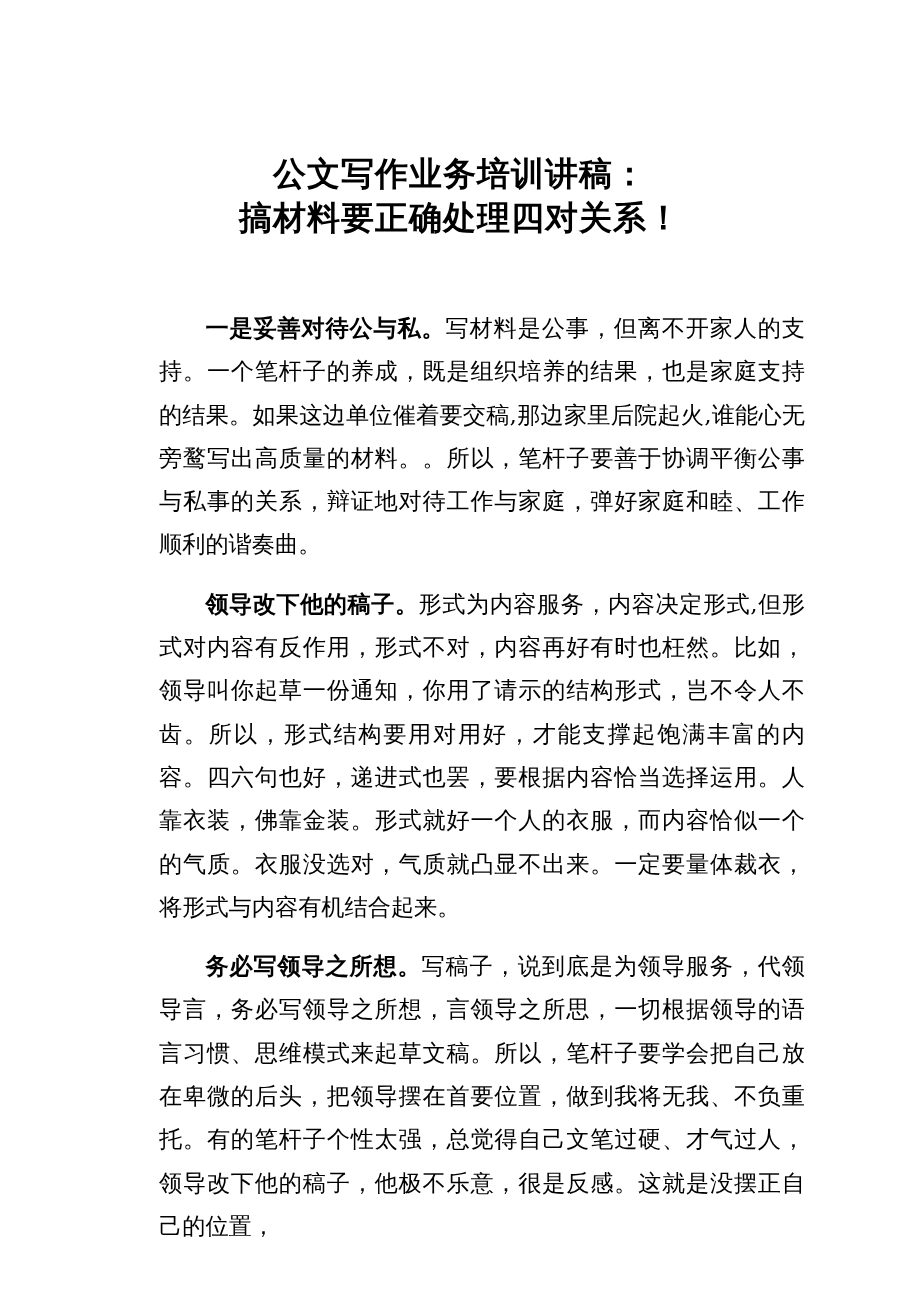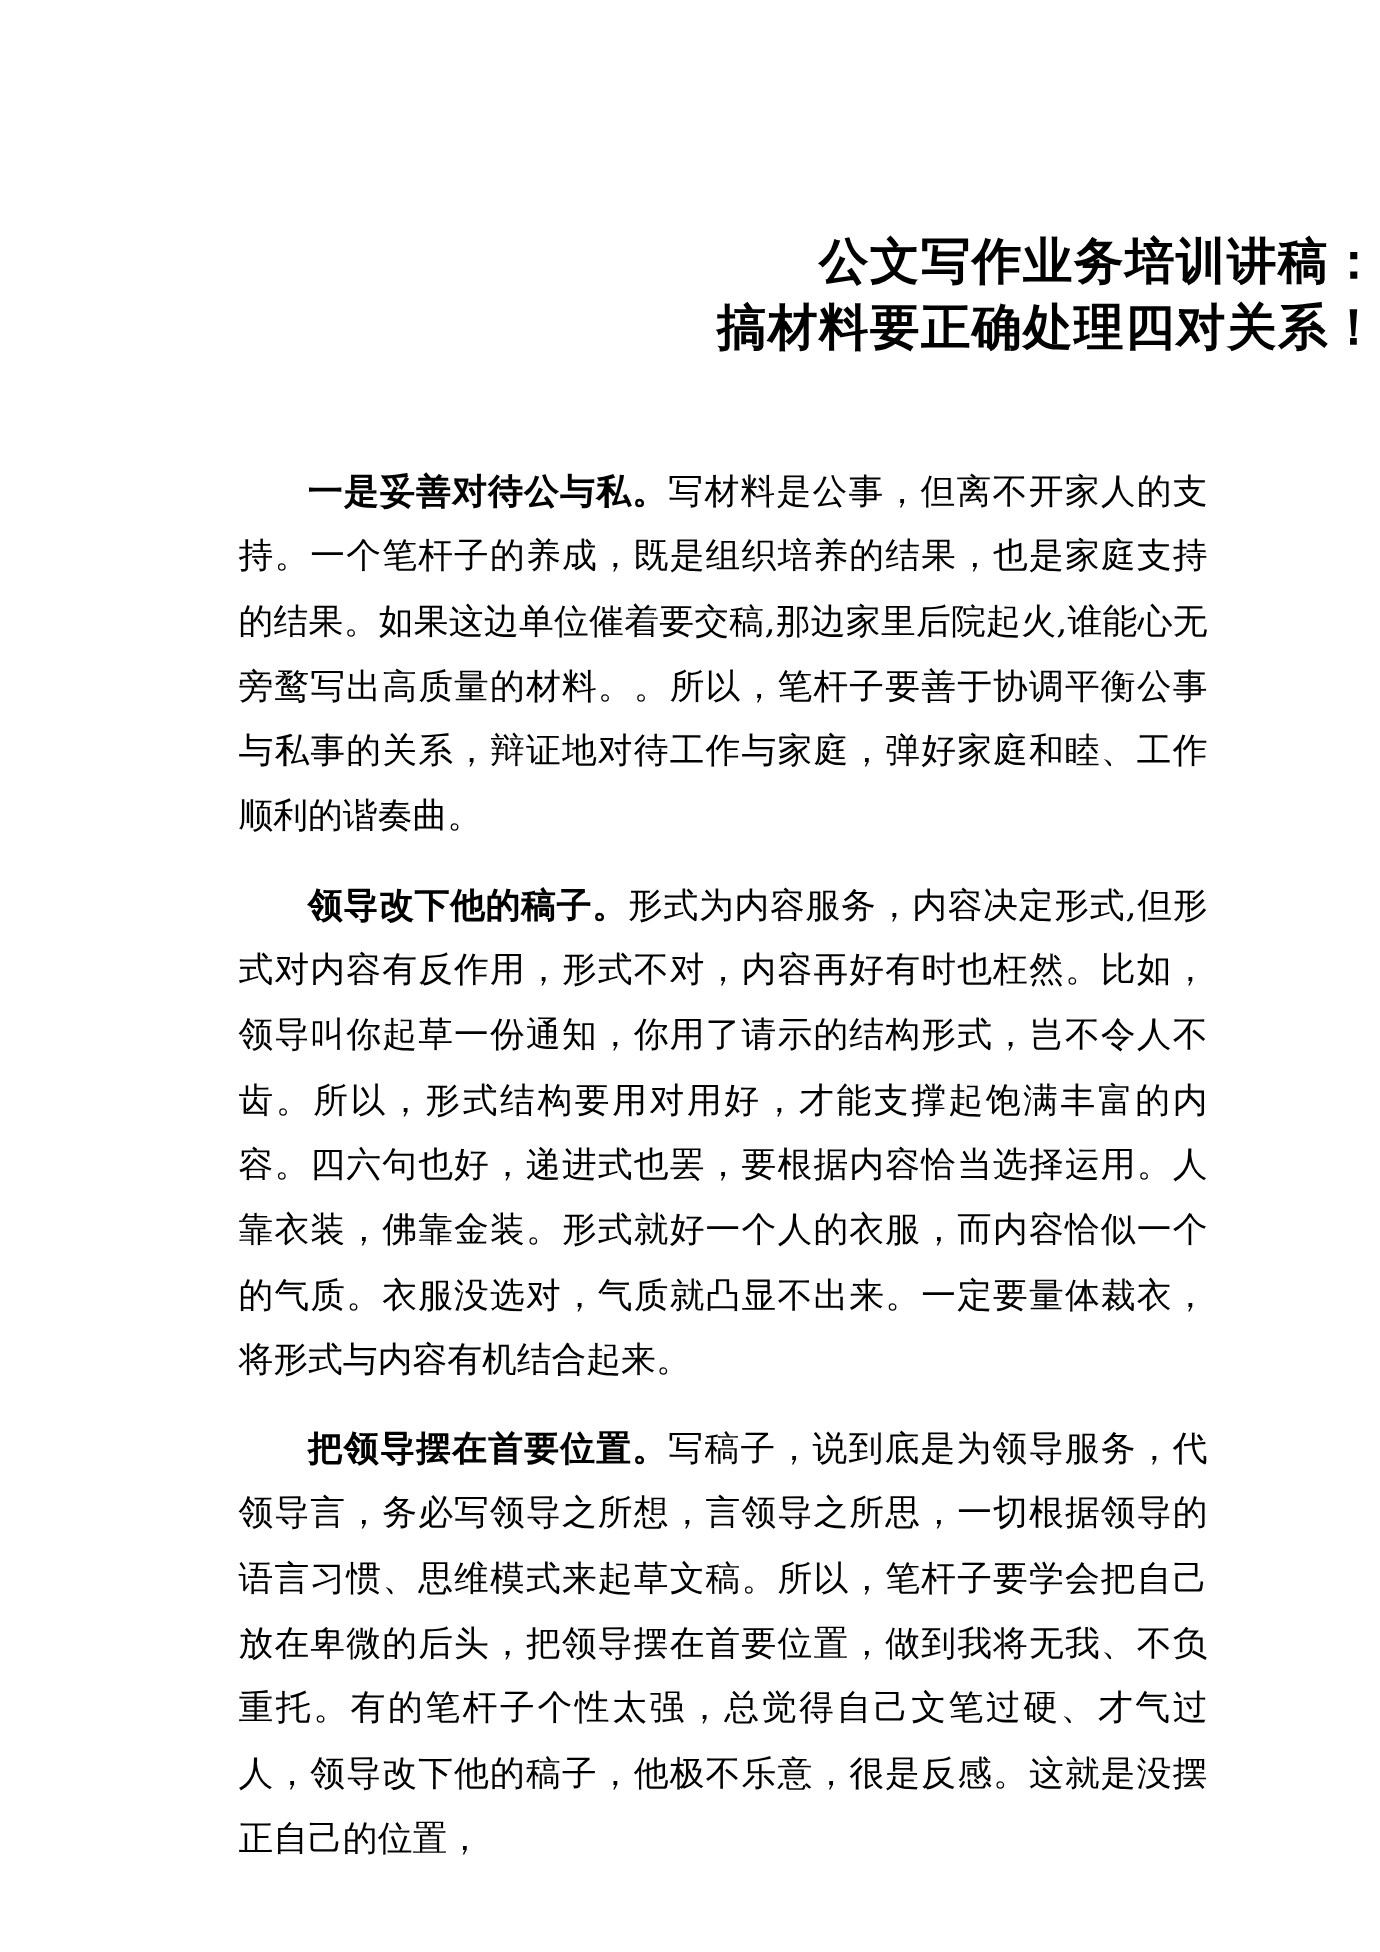--- a/index.html
+++ b/index.html
@@ -14,21 +14,21 @@
     background: #ffffff;
     color: #000000;
     font-family: "DejaVu Serif", "Liberation Serif", serif;
     overflow: hidden;
   }
   .doc-title {
     position: absolute;
     top: 152px;
     left: 0;
     width: 920px;
-    text-align: right;
+    text-align: center;
     font-size: 33px;
     font-weight: bold;
     line-height: 44px;
     letter-spacing: 1px;
     margin: 0;
   }
   .doc-title .title-line {
     display: block;
   }
   .doc-body {
@@ -63,18 +63,18 @@
 
     <p>
       <span class="para-lead">一是妥善对待公与私。</span><span>写材料是公事，但离不开家人的支持。一个笔杆子的养成，既是组织培养的结果，也是家庭支持的结果。如果这边单位催着要交稿,那边家里后院起火,谁能心无旁鹜写出高质量的材料。。所以，笔杆子要善于协调平衡公事与私事的关系，辩证地对待工作与家庭，弹好家庭和睦、工作顺利的谐奏曲。</span>
     </p>
 
     <p>
       <span class="para-lead">领导改下他的稿子。</span><span>形式为内容服务，内容决定形式,但形式对内容有反作用，形式不对，内容再好有时也枉然。比如，领导叫你起草一份通知，你用了请示的结构形式，岂不令人不齿。所以，形式结构要用对用好，才能支撑起饱满丰富的内容。四六句也好，递进式也罢，要根据内容恰当选择运用。人靠衣装，佛靠金装。形式就好一个人的衣服，而内容恰似一个的气质。衣服没选对，气质就凸显不出来。一定要量体裁衣，将形式与内容有机结合起来。</span>
     </p>
 
     <p>
-      <span class="para-lead">把领导摆在首要位置。</span><span>写稿子，说到底是为领导服务，代领导言，务必写领导之所想，言领导之所思，一切根据领导的语言习惯、思维模式来起草文稿。所以，笔杆子要学会把自己放在卑微的后头，把领导摆在首要位置，做到我将无我、不负重托。有的笔杆子个性太强，总觉得自己文笔过硬、才气过人，领导改下他的稿子，他极不乐意，很是反感。这就是没摆正自己的位置，</span>
+      <span class="para-lead">务必写领导之所想。</span><span>写稿子，说到底是为领导服务，代领导言，务必写领导之所想，言领导之所思，一切根据领导的语言习惯、思维模式来起草文稿。所以，笔杆子要学会把自己放在卑微的后头，把领导摆在首要位置，做到我将无我、不负重托。有的笔杆子个性太强，总觉得自己文笔过硬、才气过人，领导改下他的稿子，他极不乐意，很是反感。这就是没摆正自己的位置，</span>
     </p>
 
   </div>
 
 </div>
 
 </body></html>

